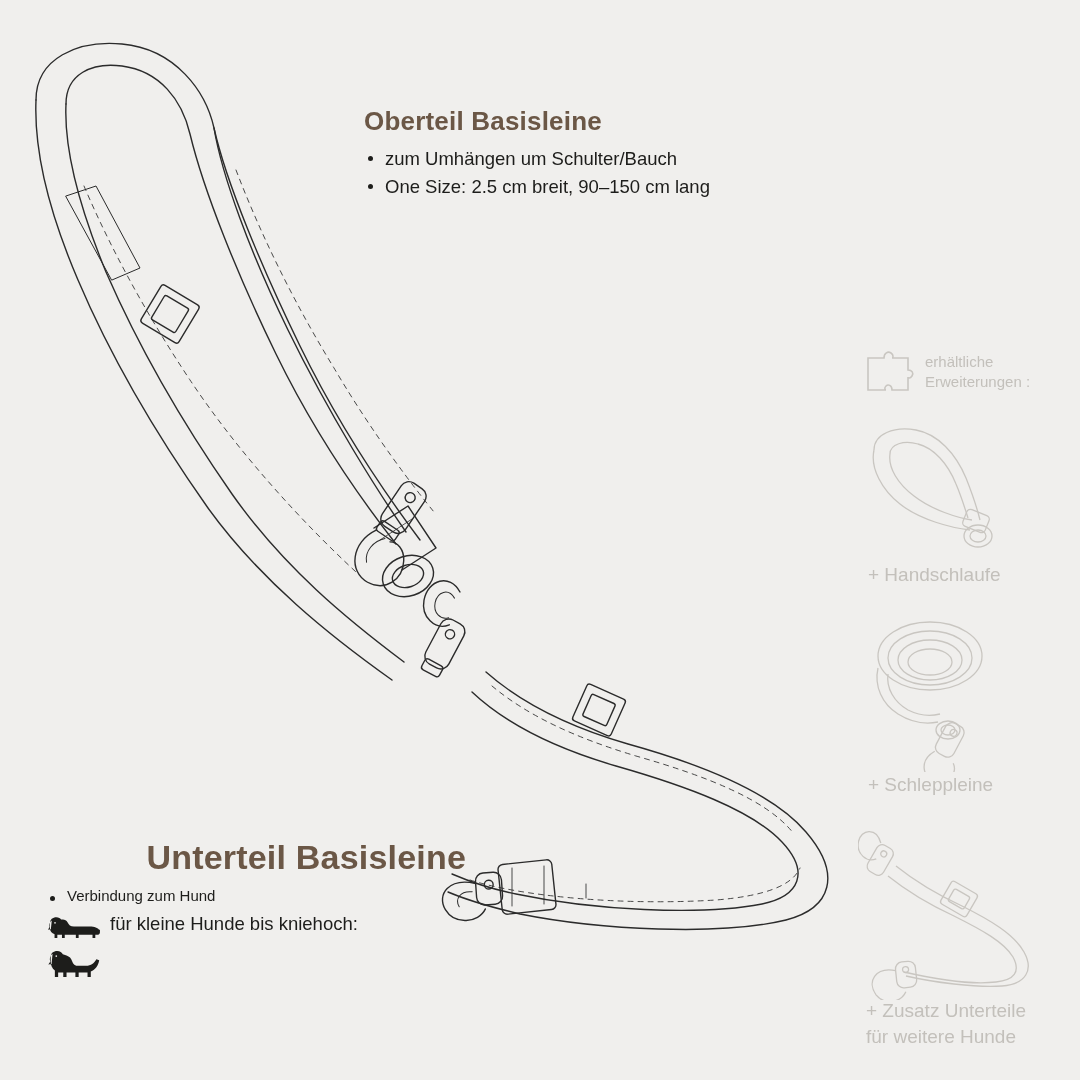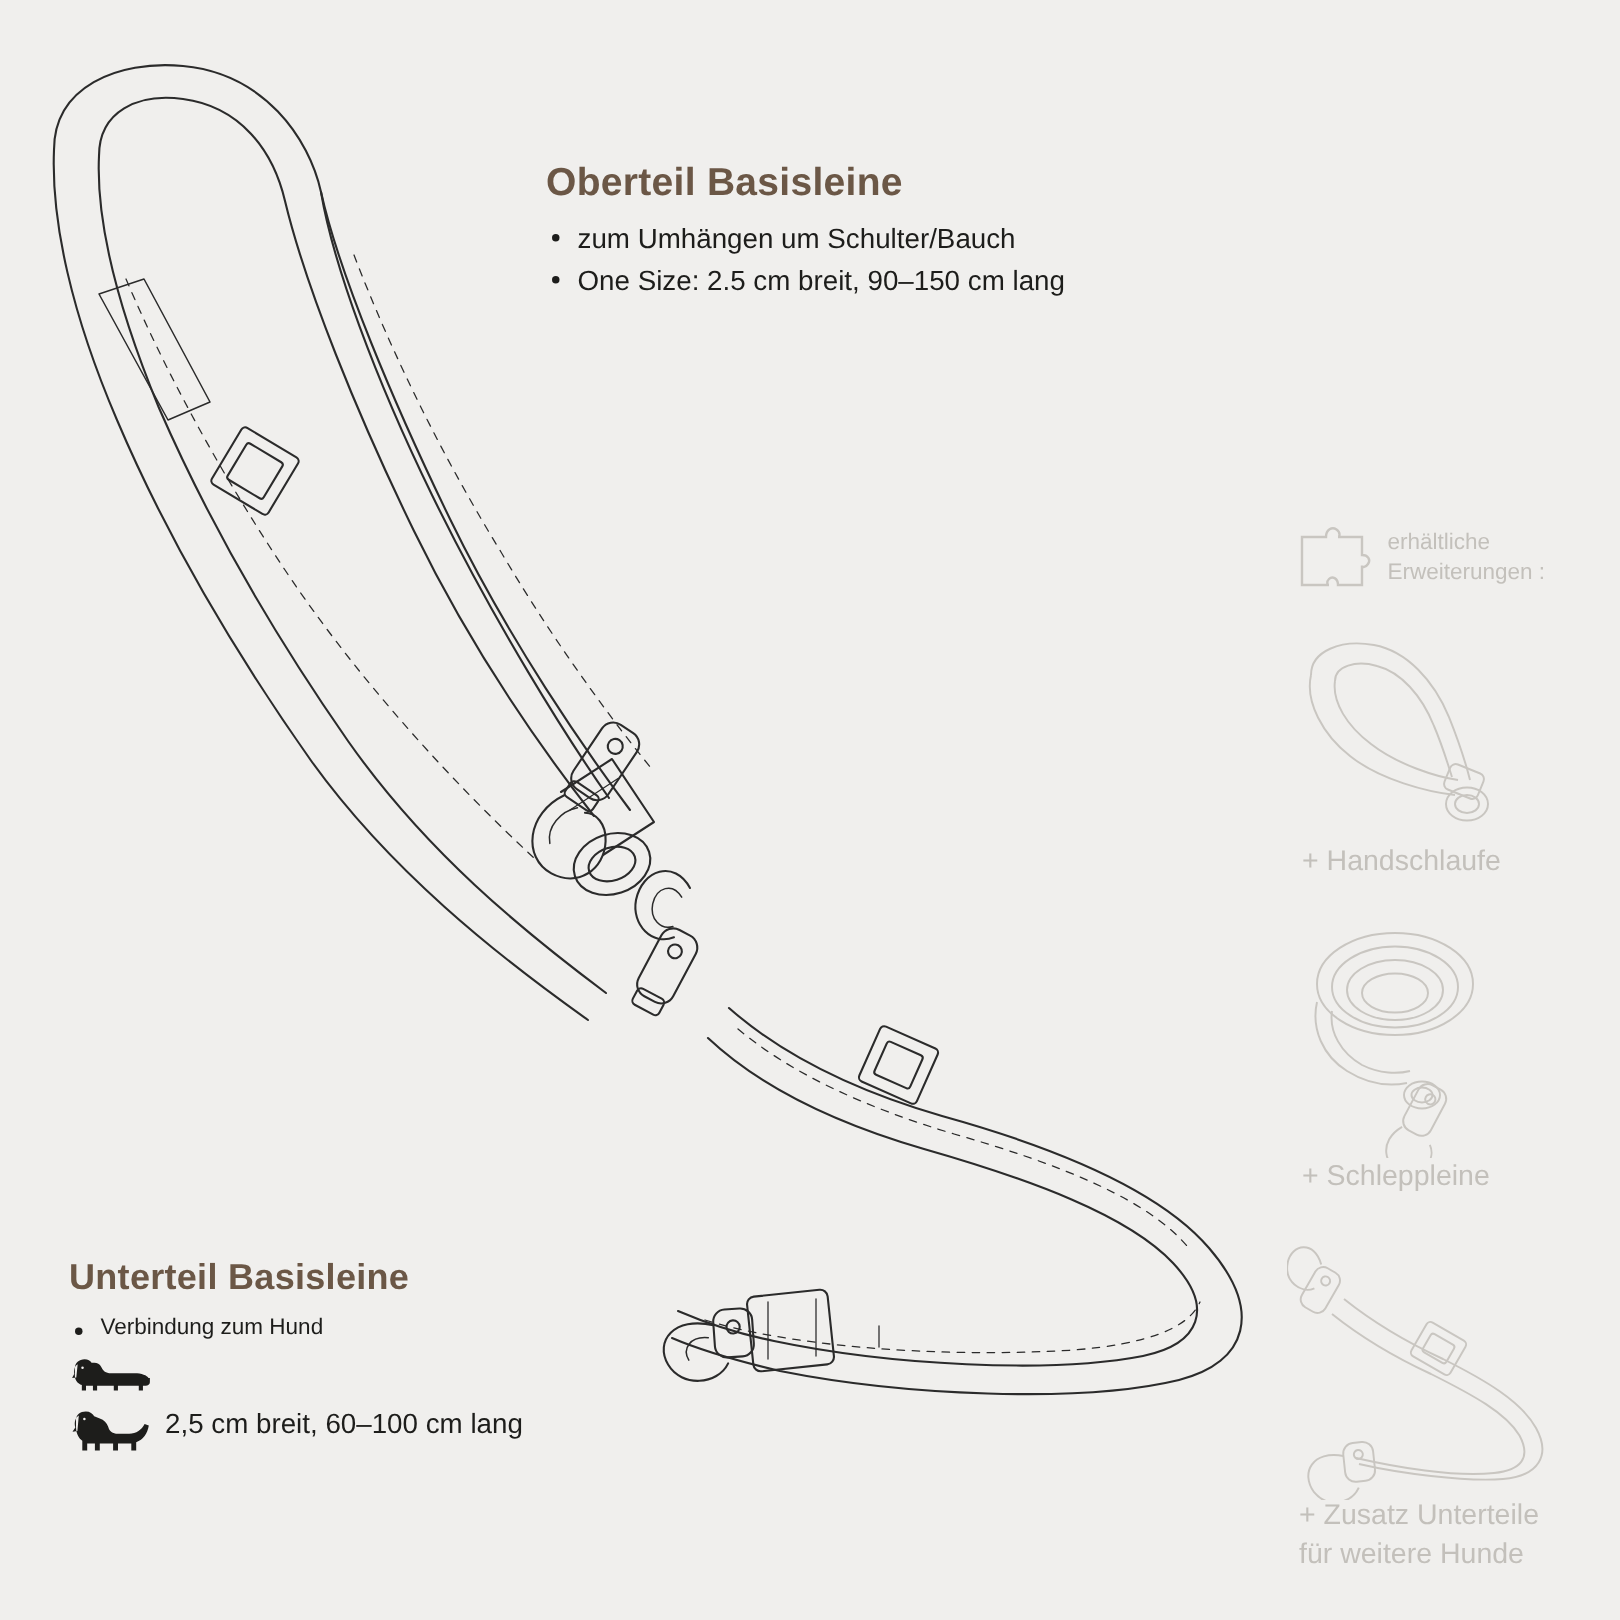--- a/index.html
+++ b/index.html
@@ -62,22 +62,23 @@
     background: #1d1d1b;
   }
 
   #lower-block {
     position: absolute;
     left: 46px;
     top: 838px;
     width: 420px;
   }
   #lower-block .heading {
-    font-size: 24px;
+    font-size: 34px;
     margin: 0 0 8px 0;
+    text-align: right;
   }
   #lower-block .row {
     position: relative;
     padding-left: 21px;
     font-size: 15px;
     line-height: 1.5;
     color: #1d1d1b;
   }
   #lower-block .row.bulleted::before {
     content: "";
@@ -244,38 +245,38 @@
           <path d="M8,20 C8,12 14,7 22,7 C27,7 30,9 32,12 L36,12 C40,12 44,14 46,18
                    C49,24 52,27 60,27 L94,27 C104,27 112,30 114,34 L116,34 L116,40
                    C116,43 113,45 110,45 L106,45 L106,52 L100,52 L100,45 L70,45
                    L70,52 L64,52 L64,45 L40,45 L40,52 L34,52 L34,45 L24,45 L24,52
                    L18,52 L18,44 C12,42 8,37 8,31 Z
                    M12,14 C8,16 6,22 7,28 L4,34 L10,33 Z"></path>
           <circle cx="19" cy="19" r="1.8" fill="#f0efed"></circle>
         </svg>
       </div>
       <div class="dogtext">
+        <div>für kleine Hunde bis kniehoch:</div>
       </div>
     </div>
 
     <div class="dogrow">
       <div class="dogicon">
         <svg viewBox="0 0 120 64" width="56" height="30" fill="#1d1d1b">
           <path d="M10,16 C10,9 16,4 24,4 C30,4 34,7 36,11 L44,14
                    C50,16 54,20 56,26 C58,33 62,36 70,36 L86,36
                    C96,36 104,30 108,22 L114,24 C112,36 106,44 96,48
                    L96,60 L89,60 L89,50 L70,50 L70,60 L63,60 L63,50
                    L44,50 L44,60 L37,60 L37,50 L26,50 L26,60 L19,60
                    L19,46 C13,42 10,34 10,26 Z
                    M14,10 C9,13 7,20 9,27 L5,33 L12,32 Z"></path>
           <circle cx="22" cy="15" r="1.8" fill="#f0efed"></circle>
         </svg>
       </div>
       <div class="dogtext">
-        <div>2,5 cm breit, 60–100 cm lang</div>
       </div>
     </div>
   </div>
 
   <div id="ext-head">
     <span>
       <svg viewBox="0 0 54 48" width="54" height="48" fill="none" stroke="#c9c6c1" stroke-width="1.6">
         <path d="M6,10 L22,10 C22,5 26,3 29,5 C32,7 31,10 30,10 L46,10
                  L46,22 C50,22 52,25 50,28 C48,31 46,30 46,29 L46,42
                  L30,42 C30,37 26,36 24,38 C22,40 23,42 24,42 L6,42 Z"></path>

